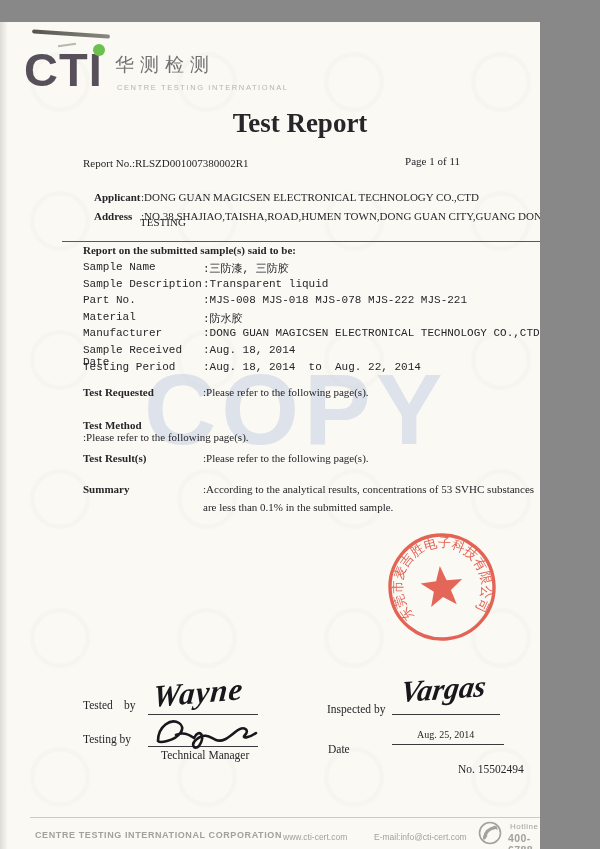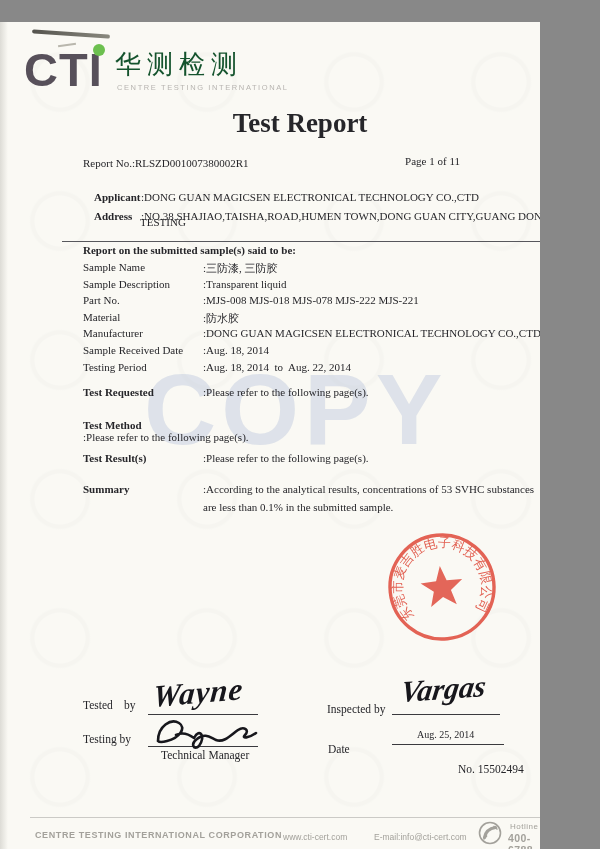--- a/index.html
+++ b/index.html
@@ -21,38 +21,38 @@
   .staple{position:absolute;left:32px;top:10px;width:78px;height:4px;z-index:5;
     background:linear-gradient(90deg,#55544e,#8a897f);transform:rotate(4deg);border-radius:2px;}
   .staple2{position:absolute;left:58px;top:22px;width:18px;height:2px;z-index:5;background:#b9b7ad;transform:rotate(-8deg);}
 
   
   .logo-cti{position:absolute;left:24px;top:26px;z-index:2;
     font-family:"Liberation Sans",sans-serif;font-weight:bold;font-size:47px;line-height:44px;
     color:#57505a;letter-spacing:1px;}
   .logo-dot{position:absolute;left:93px;top:22px;width:12px;height:12px;border-radius:50%;
     background:#6cc04f;z-index:3;}
-  .logo-cn{position:absolute;left:115px;top:29px;z-index:2;font-size:26px;line-height:27px;
-    color:#14532d;letter-spacing:6px;font-family:Liberation Sans, sans-serif;}
+  .logo-cn{position:absolute;left:115px;top:29px;z-index:2;font-size:19px;line-height:27px;
+    color:#737373;letter-spacing:6px;font-family:Liberation Sans, sans-serif;}
   .logo-en{position:absolute;left:117px;top:61px;z-index:2;font-size:7.5px;color:#b7b4b0;
     letter-spacing:1.6px;font-family:"Liberation Sans",sans-serif;}
 
   .title{position:absolute;left:0;top:86px;width:600px;text-align:center;z-index:2;
     font-size:27px;font-weight:bold;}
   .report-no{position:absolute;left:83px;top:135px;font-size:11px;z-index:2;}
   .page-no{position:absolute;right:80px;top:133px;font-size:11px;z-index:2;}
 
   .row-line{position:absolute;z-index:2;font-size:11px;white-space:pre;}
   .lbl-col{display:inline-block;width:47px;font-weight:bold;}
 
   .rule{position:absolute;left:62px;top:219px;width:478px;height:1px;background:#57575c;z-index:2;}
   .heading{position:absolute;left:83px;top:222px;font-size:11px;font-weight:bold;z-index:2;}
 
   .sample-table{position:absolute;left:83px;top:239px;width:490px;z-index:2;}
-  .sample-row{display:flex;height:16.6px;font-size:11px;}
+  .sample-row{display:flex;height:16.6px;font-size:11px;font-family:Liberation Mono, monospace;}
   .sample-row .lab{width:120px;flex:none;}
   .sample-row .val{white-space:pre;}
 
   .tsec{position:absolute;left:83px;z-index:2;font-size:11px;display:flex;}
   .tsec .lab{width:120px;flex:none;font-weight:bold;}
   .tsec .val{white-space:pre;}
   .sum-line2{position:absolute;left:203px;top:479px;font-size:11px;z-index:2;}
 
   .watermark{position:absolute;left:144px;top:330px;z-index:1;
     font-family:"Liberation Sans",sans-serif;font-weight:bold;font-size:100px;

